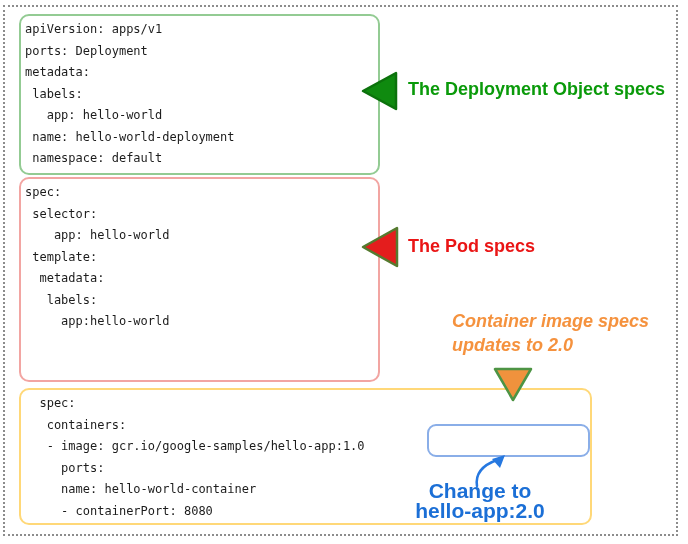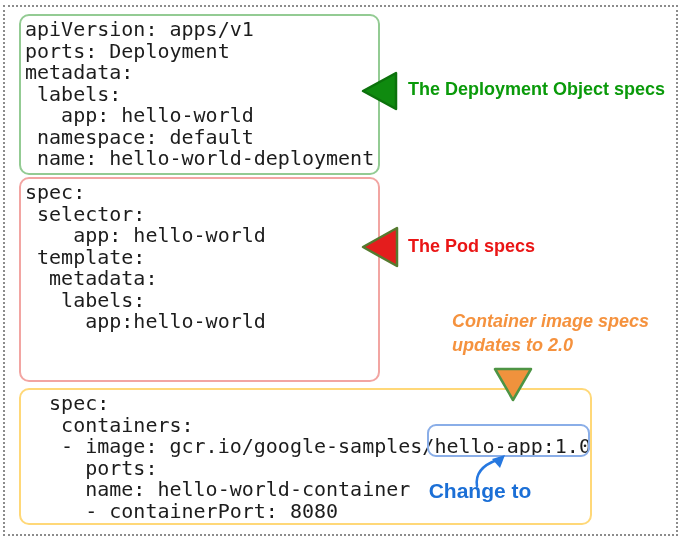--- a/index.html
+++ b/index.html
@@ -8,21 +8,21 @@
     font-family:"Liberation Sans","DejaVu Sans",sans-serif;
   }
   .dotted-frame{
     position:absolute;left:3px;top:5px;width:671px;height:527px;
     border:2px dotted #8c8c8c;pointer-events:none;
   }
   .codebox{
     position:absolute;box-sizing:border-box;border:2px solid;border-radius:10px;
     padding:3px 0 0 4px;background:#ffffff;
     font-family:"DejaVu Sans Mono","Liberation Mono",monospace;
-    font-size:20px;line-height:21.5px;color:#1c1c1c;white-space:pre;
+    font-size:12px;line-height:21.5px;color:#1c1c1c;white-space:pre;
   }
   .codebox .ln{white-space:pre;height:21.5px;}
   .box-deployment{left:19px;top:14px;width:361px;height:161px;}
   .box-pod{left:19px;top:177px;width:361px;height:205px;}
   .box-container{left:19px;top:388px;width:573px;height:137px;}
   .overlay-svg{position:absolute;left:0;top:0;pointer-events:none;}
   .callout{position:absolute;font-weight:bold;font-size:18px;white-space:nowrap;}
   .callout-deployment{left:408px;top:79px;}
   .callout-pod{left:408px;top:236px;}
   .note-container{left:452px;top:309px;font-style:italic;line-height:24px;}
@@ -32,21 +32,21 @@
     border:2px solid #8aaee8;border-radius:9px;box-sizing:border-box;background:transparent;
   }
 </style>
 </head>
 <body>
 
 <div class="canvas">
 
   <div class="dotted-frame"></div>
 
-  <div class="codebox box-deployment" style="border-color: rgb(147, 203, 147);"><div class="ln">apiVersion: apps/v1</div><div class="ln">ports: Deployment</div><div class="ln">metadata:</div><div class="ln"> labels:</div><div class="ln">   app: hello-world</div><div class="ln"> namespace: default</div><div class="ln"> name: hello-world-deployment</div></div>
+  <div class="codebox box-deployment" style="border-color: rgb(147, 203, 147);"><div class="ln">apiVersion: apps/v1</div><div class="ln">ports: Deployment</div><div class="ln">metadata:</div><div class="ln"> labels:</div><div class="ln">   app: hello-world</div><div class="ln"> name: hello-world-deployment</div><div class="ln"> namespace: default</div></div>
 
   <div class="codebox box-pod" style="border-color: rgb(242, 165, 162);"><div class="ln">spec:</div><div class="ln"> selector:</div><div class="ln">    app: hello-world</div><div class="ln"> template:</div><div class="ln">  metadata:</div><div class="ln">   labels:</div><div class="ln">     app:hello-world</div></div>
 
   <div class="codebox box-container" style="border-color: rgb(255, 216, 120);"><div class="ln">  spec:</div><div class="ln">   containers:</div><div class="ln">   - image: gcr.io/google-samples/hello-app:1.0</div><div class="ln">     ports:</div><div class="ln">     name: hello-world-container</div><div class="ln">     - containerPort: 8080</div></div>
 
   <div class="highlight-rect"></div>
 
   <svg class="overlay-svg" width="688" height="544" viewBox="0 0 688 544">
     <polygon points="396,73 396,109 363,91" stroke-width="2.5" stroke-linejoin="round" fill="#0f8a0f" stroke="#0c720c"></polygon>
     <polygon points="397,228 397,266 363,247" stroke-width="2.5" stroke-linejoin="round" fill="#e41d1d" stroke="#557a2f"></polygon>
@@ -59,15 +59,16 @@
 
   <div class="callout callout-pod" style="color: rgb(234, 21, 21);">The Pod specs</div>
 
   <div class="callout note-container" style="color: rgb(245, 146, 62);">
     <div>Container image specs</div>
     <div>updates to 2.0</div>
   </div>
 
   <div class="callout note-change" style="color: rgb(27, 111, 214);">
     <div>Change to</div>
+    <div>hello-app:2.0</div>
   </div>
 
 </div>
 
 </body></html>

